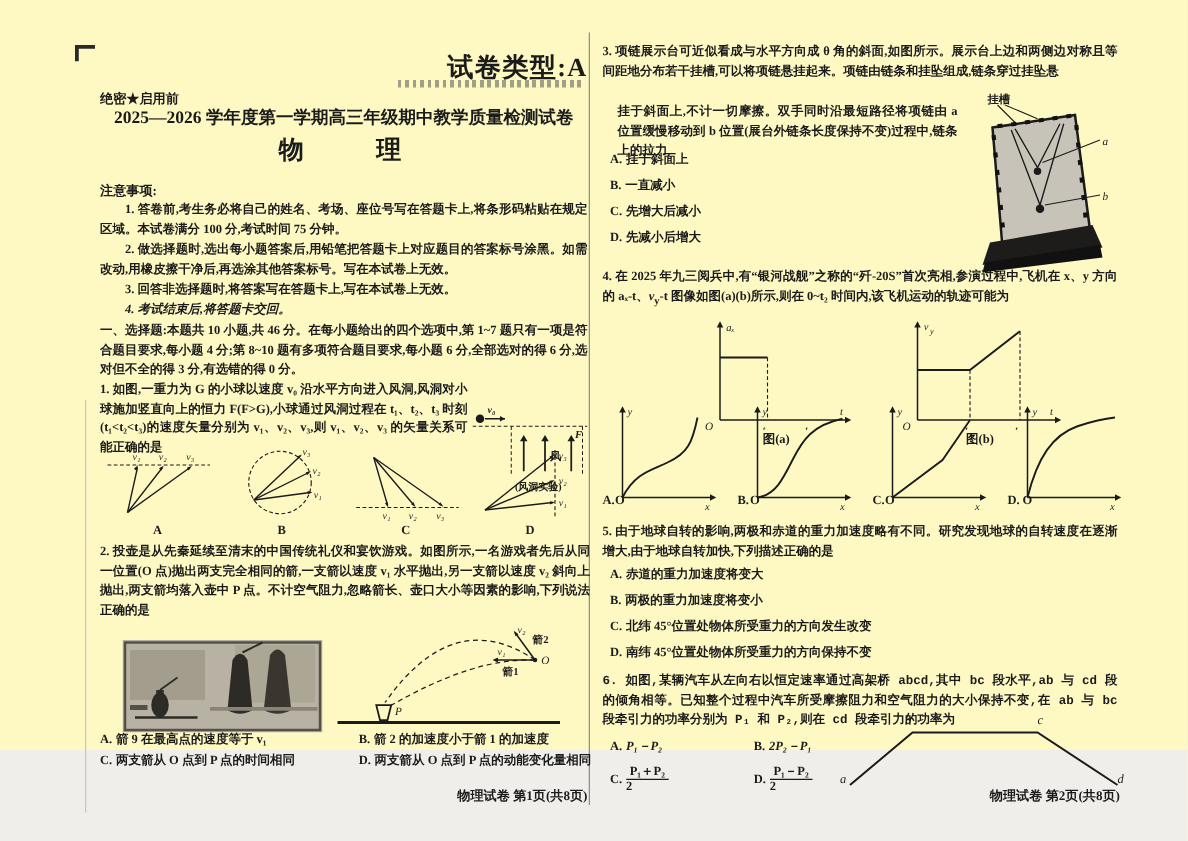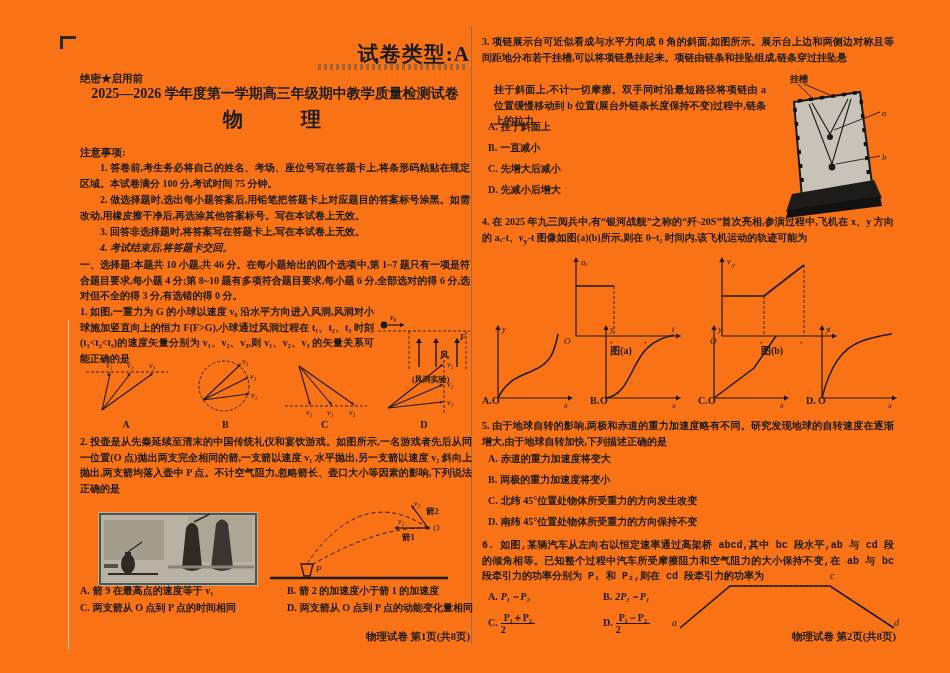--- a/index.html
+++ b/index.html
@@ -2,21 +2,21 @@
 <html><head>
 <meta charset="utf-8">
 <style>
   html,body{margin:0;padding:0;}
   body{
     width:950px;height:673px;position:relative;overflow:hidden;
     background:#efeeea;
     font-family:"Liberation Serif","DejaVu Serif",serif;
     color:#1b1b1b;
   }
-  .paper{position:absolute;left:0;top:0;width:950px;height:673px;background:#f97316;}
+  .paper{position:absolute;left:0;top:0;width:950px;height:600px;background:#fef9c3;}
   .col-divider{position:absolute;left:471px;top:26px;width:1px;height:618px;background:#6e6e6e;opacity:.75;}
   .edge-left{position:absolute;left:68px;top:320px;width:1px;height:330px;background:#c9c6bf;}
   .corner-mark-h{position:absolute;left:60px;top:36px;width:16px;height:3px;background:#2a2a2a;}
   .corner-mark-v{position:absolute;left:60px;top:36px;width:3px;height:13px;background:#2a2a2a;}
 
   .lcol{position:absolute;left:80px;top:0;width:390px;}
   .rcol{position:absolute;left:482px;top:0;width:414px;}
 
   .paper-type{position:absolute;top:40px;right:0;font-size:21px;font-weight:bold;letter-spacing:1px;}
   .smudge{position:absolute;top:64px;right:2px;width:150px;height:6px;opacity:.55;
@@ -26,36 +26,36 @@
   .title2{position:absolute;top:106px;left:0;width:390px;text-align:center;font-size:20px;font-weight:bold;letter-spacing:6px;}
 
   .body-text{font-size:10px;line-height:15.5px;font-weight:600;text-align:justify;}
   .notes-title{position:absolute;top:146px;left:0;font-size:10.5px;font-weight:bold;}
   .note{position:absolute;left:0;width:390px;text-indent:20px;}
   .sec{position:absolute;left:0;width:390px;font-weight:bold;}
 
   .qnum{font-weight:bold;}
   .q-text{position:absolute;text-align:justify;}
 
-  .figwrap{float:right;margin:8px 0 2px 4px;}
+  .figwrap{float:right;margin:18px 0 2px 4px;}
   .diag-row{position:absolute;left:0;top:356px;width:390px;display:flex;justify-content:space-between;}
   .diag{display:flex;flex-direction:column;align-items:center;}
   .diag-letter{font-size:10px;font-weight:bold;margin-top:1px;}
 
   .q2figs{position:absolute;left:18px;top:498px;width:360px;display:flex;align-items:flex-end;gap:10px;}
   .opt2col{position:absolute;left:0;width:398px;display:grid;grid-template-columns:52% 48%;row-gap:3px;font-size:10px;font-weight:600;}
   .optline{white-space:nowrap;}
   .opt-label{font-weight:bold;margin-right:3px;}
 
   .footer{position:absolute;width:100%;text-align:right;font-size:10.5px;font-weight:bold;}
 
   .optstack{position:absolute;left:6px;width:300px;font-size:10px;font-weight:600;}
   .optstack .optline{margin-bottom:7px;}
 
-  .graphs-row{position:absolute;display:flex;gap:16px;}
+  .graphs-row{position:absolute;display:flex;gap:28px;}
   .graphbox{display:flex;flex-direction:column;align-items:center;}
   .graph-cap{font-size:10px;font-weight:bold;margin-top:0px;}
 
   .traj-row{position:absolute;display:flex;gap:12px;}
   .trajbox{position:relative;}
   .traj-letter{position:absolute;left:0px;bottom:4px;font-size:10px;font-weight:bold;}
 
   .frac{display:inline-flex;flex-direction:column;align-items:flex-start;vertical-align:middle;line-height:11px;}
   .frac .num{border-bottom:1px solid #1b1b1b;padding:0 3px;}
   .q6grid{position:absolute;display:grid;grid-template-columns:115px 130px;row-gap:8px;font-size:10px;font-weight:600;align-items:center;}

